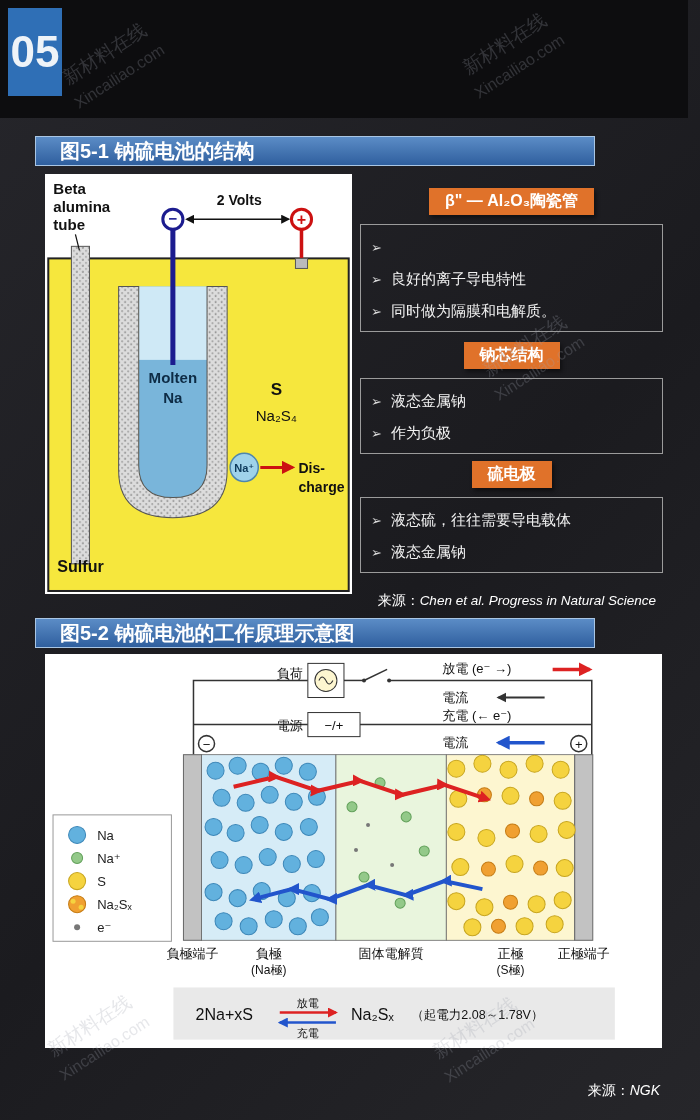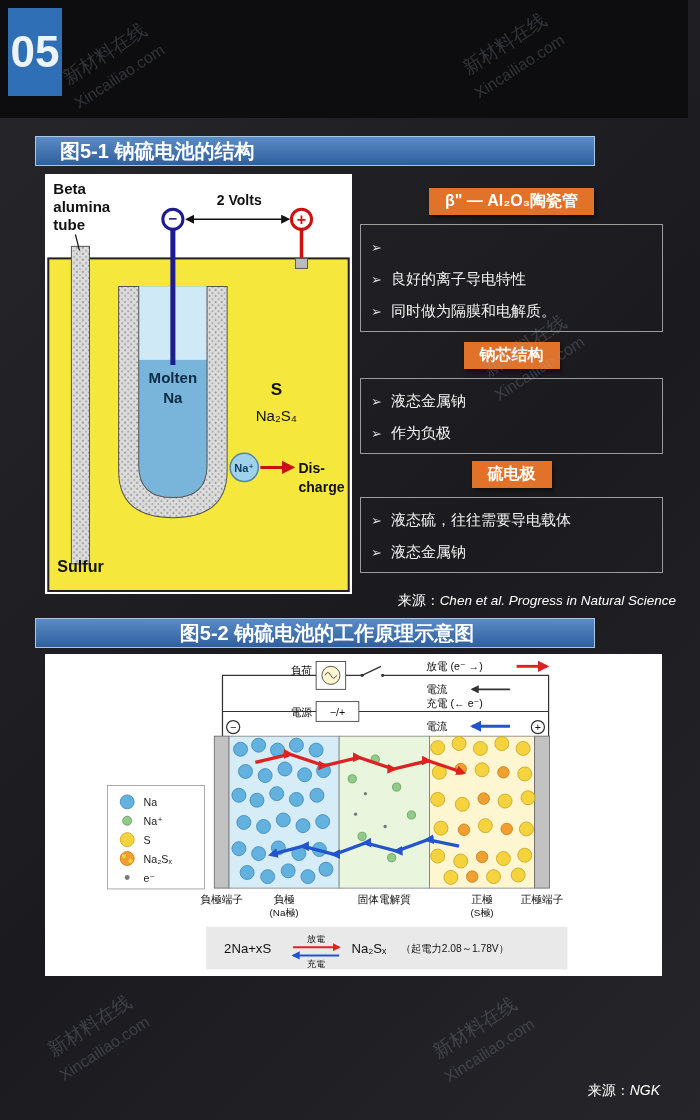--- a/index.html
+++ b/index.html
@@ -14,32 +14,32 @@
   .pagenum{left:8px;top:8px;width:54px;height:88px;background:#2f6fb6;color:#eef3f8;
     font-size:44px;font-weight:bold;display:flex;align-items:center;justify-content:center;}
   .title{left:88px;top:16px;color:#ffffff;font-size:26px;font-weight:bold;line-height:1.38;letter-spacing:.5px;}
   
   .secbar{left:35px;width:560px;height:30px;box-sizing:border-box;
     background:linear-gradient(180deg,#5b8cc6,#2f5f9e);border:1px solid #a9c6e4;
     color:#fff;font-size:20px;font-weight:bold;display:flex;align-items:center;padding-left:24px;}
   
   .diagram{background:#ffffff;}
   #diag1{left:45px;top:174px;width:307px;height:420px;}
-  #diag2{left:45px;top:654px;width:617px;height:322px;}
+  #diag2{left:45px;top:654px;width:617px;height:394px;}
   svg{display:block;width:100%;height:100%;font-family:"Liberation Sans","DejaVu Sans",sans-serif;}
   
   .tagrow{left:360px;width:303px;display:flex;justify-content:center;}
   .tag{background:#e0722a;color:#fff;font-size:16px;font-weight:bold;padding:3px 16px;
     box-shadow:2px 3px 4px rgba(0,0,0,.45);white-space:nowrap;}
   .bulletbox{left:360px;width:303px;border:1px solid #9b9b9b;box-sizing:border-box;
     padding:6px 10px;color:#f1f1f1;font-size:15px;}
   .brow{display:flex;align-items:center;height:32px;}
   .barrow{color:#ddd;margin-right:9px;font-size:13px;}
   
-  .source1{right:24px;top:592px;color:#fff;font-size:14px;text-align:center;}
+  .source1{right:44px;top:592px;color:#fff;font-size:14px;text-align:center;}
   .source1 .it{font-style:italic;font-size:13.5px;}
   .source2{right:40px;top:1082px;color:#fff;font-size:14px;}
   .source2 .it{font-style:italic;margin-top:8px;}
   
   .wm{color:rgba(158,163,173,.26);transform:rotate(-33deg);font-size:19px;line-height:1.5;
     pointer-events:none;z-index:40;text-align:center;white-space:nowrap;}
   .wm .wm2{font-size:16px;}
 </style>
 </head>
 <body>
@@ -147,21 +147,21 @@
   <div class="brow">
       <span class="barrow">➢</span>
       <span>液态金属钠</span>
     </div>
 </div>
 
 <div class="abs source1">
   <span>来源：</span><span class="it">Chen et al. Progress in Natural Science</span>
 </div>
 
-<div class="abs secbar" style="top:618px;justify-content:center;">
+<div class="abs secbar" style="top:618px;">
   <span>图5-2 钠硫电池的工作原理示意图</span>
 </div>
 
 <div class="abs diagram" id="diag2">
 <svg viewBox="0 0 615 392">
   <defs>
     <marker id="d2Red" viewBox="0 0 10 10" refX="8" refY="5" markerWidth="4" markerHeight="4" orient="auto">
           <path d="M0,0L10,5L0,10z" fill="#dd2222"></path>
         </marker>
     <marker id="d2Blue" viewBox="0 0 10 10" refX="8" refY="5" markerWidth="4" markerHeight="4" orient="auto">

